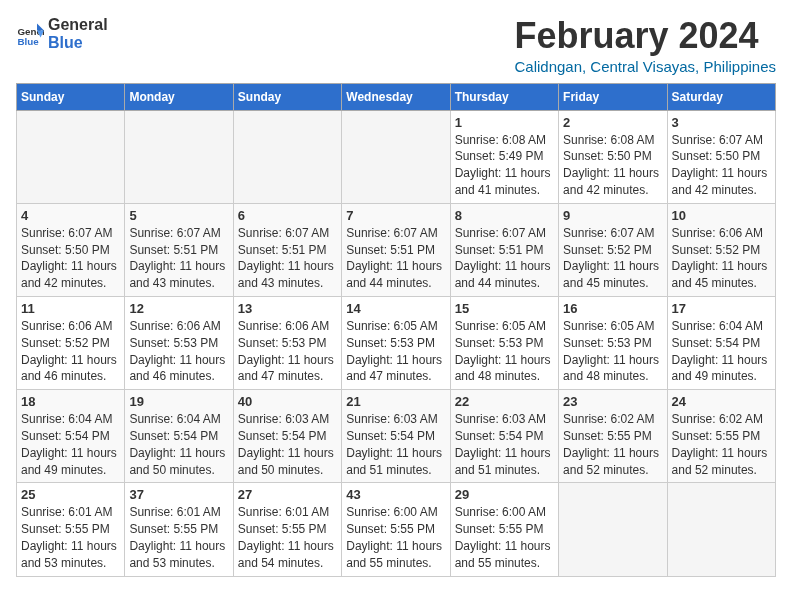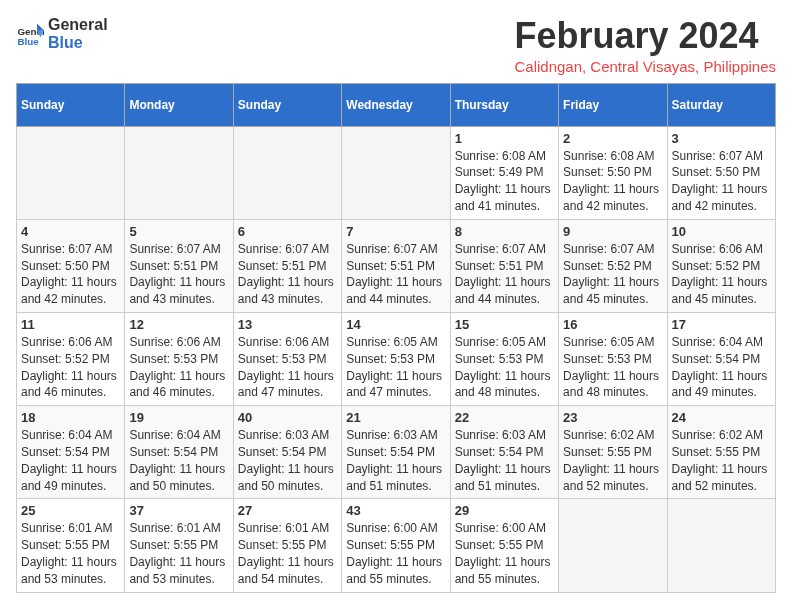--- a/index.html
+++ b/index.html
@@ -29,35 +29,35 @@
       text-align: left;
     }
     .month-year {
       font-size: 36px;
       font-weight: bold;
       color: #333;
       line-height: 1.1;
     }
     .location {
       font-size: 15px;
-      color: #ef4444;
+      color: #0369a1;
       margin-top: 2px;
     }
     table {
       width: 100%;
       border-collapse: collapse;
       table-layout: fixed;
     }
     thead tr th {
       background-color: #2e6fcc;
       color: #fff;
       font-size: 12px;
       font-weight: bold;
       text-align: left;
-      padding: 14px 4px;
+      padding: 6px 4px;
       border: 1px solid #aaa;
     }
     tbody tr td {
       vertical-align: top;
       border: 1px solid #ccc;
       padding: 4px;
       font-size: 10px;
       color: #333;
       height: 90px;
       background: #fff;

